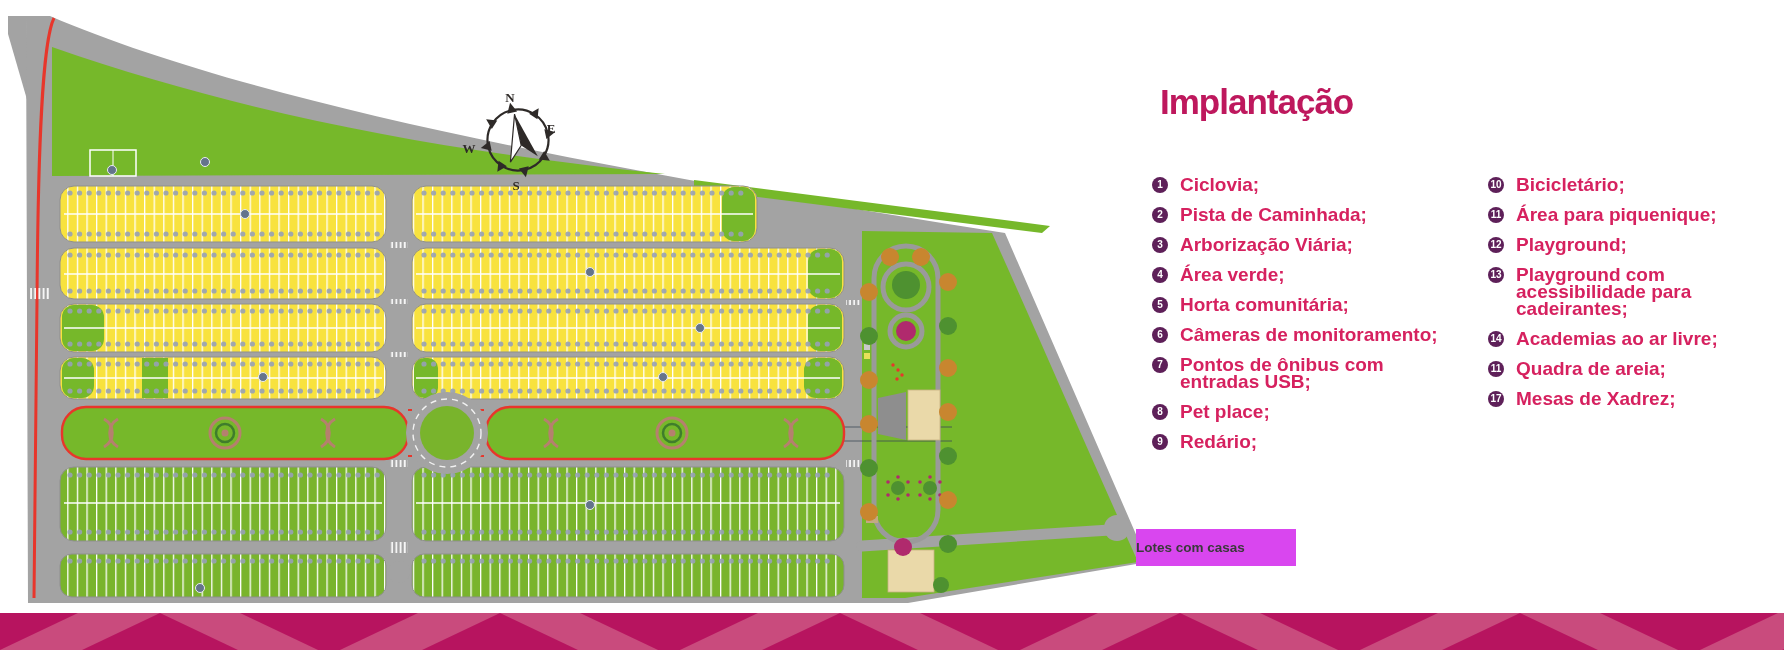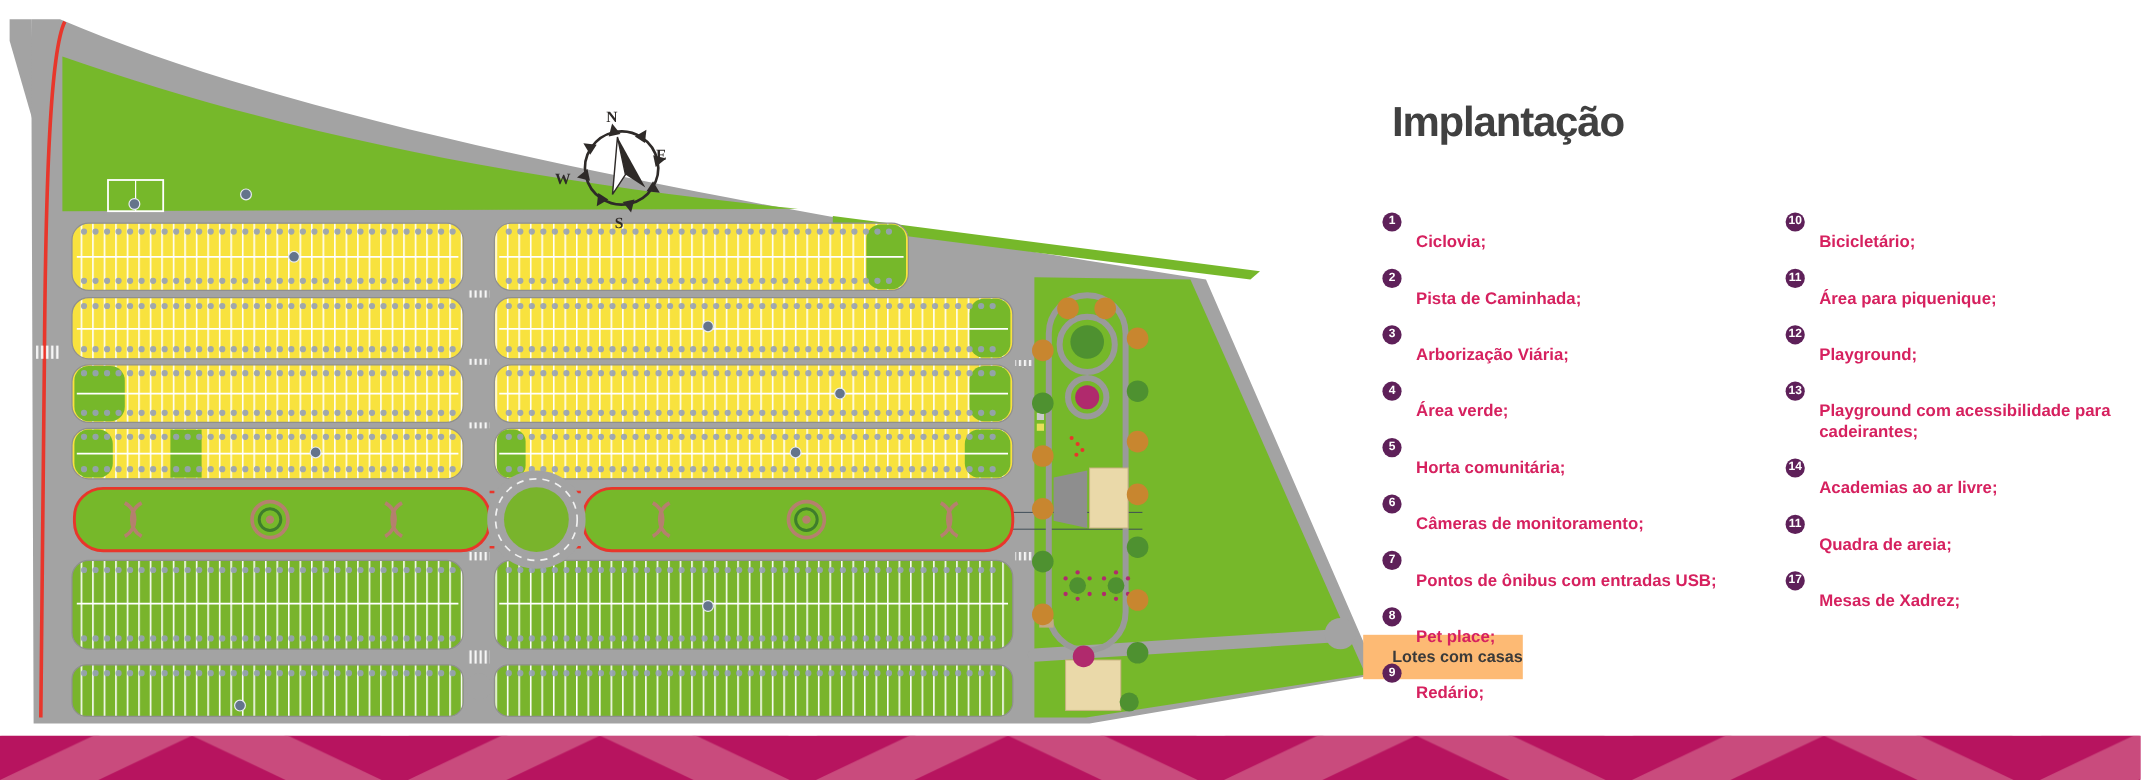--- a/index.html
+++ b/index.html
@@ -2,32 +2,32 @@
 <html><head>
 <meta charset="utf-8">
 <style>
   html,body{margin:0;padding:0;background:#ffffff;}
   #stage{position:relative;width:1784px;height:650px;background:#ffffff;overflow:hidden;
          font-family:"Liberation Sans",sans-serif;}
   #map-wrap{position:absolute;left:0;top:0;width:1160px;height:612px;}
   
   #legend{position:absolute;left:1132px;top:0;width:650px;height:560px;}
   #legend h1{margin:0;position:absolute;left:28px;top:82px;font-size:35px;font-weight:bold;
-             letter-spacing:-1px;color:#404040;}
+             letter-spacing:-1px;color:#be185d;}
   .col{position:absolute;top:176px;width:300px;}
   #col1{left:20px;}
   #col2{left:356px;width:296px;}
   .lg-row{display:flex;align-items:flex-start;margin-bottom:13px;min-height:17px;}
   .lg-num{width:16px;height:16px;border-radius:50%;background:#5e2059;color:#fff;
           font-size:10px;font-weight:bold;line-height:16px;text-align:center;
           margin-right:12px;flex-shrink:0;margin-top:1px;}
-  .lg-label{color:#d6215f;font-weight:bold;font-size:14px;line-height:17px;margin-top:17px;}
+  .lg-label{color:#d6215f;font-weight:bold;font-size:19px;line-height:17px;}
   
-  #lotes-label{position:absolute;left:1136px;top:529px;width:133px;height:37px;background:#fdba74;
-               color:#3a3a3a;font-weight:bold;font-size:13.5px;text-align:right;line-height:37px;}
+  #lotes-label{position:absolute;left:1136px;top:529px;width:160px;height:37px;background:#d946ef;
+               color:#3a3a3a;font-weight:bold;font-size:13.5px;text-align:left;line-height:37px;}
   
   #band{position:absolute;left:0;top:613px;width:1784px;height:37px;}
 </style>
 </head>
 <body>
 
 <div id="stage">
 
   <div id="map-wrap">
     <svg width="1160" height="612" viewBox="0 0 1160 612">

